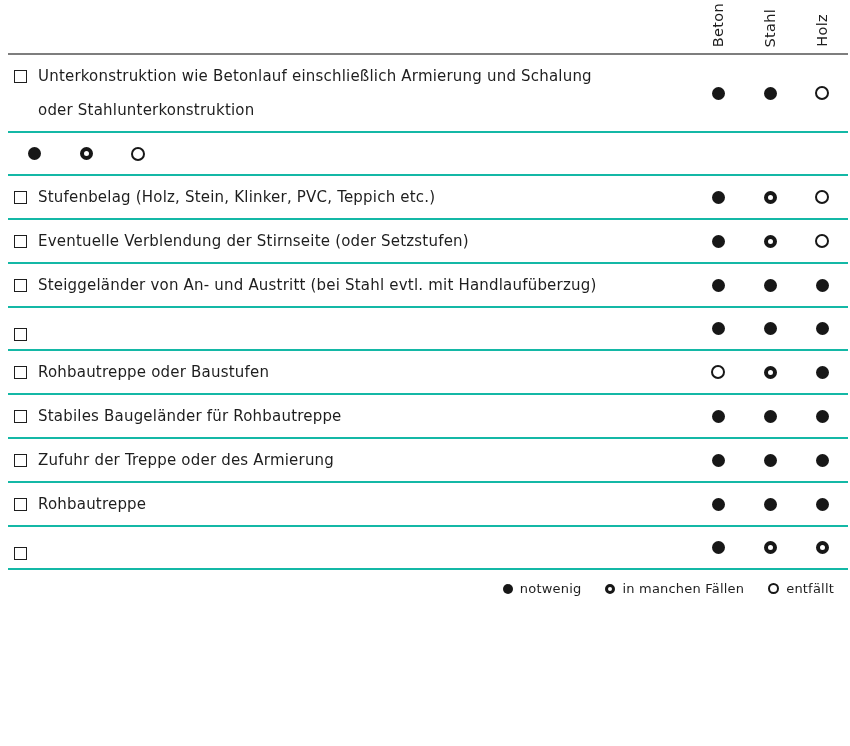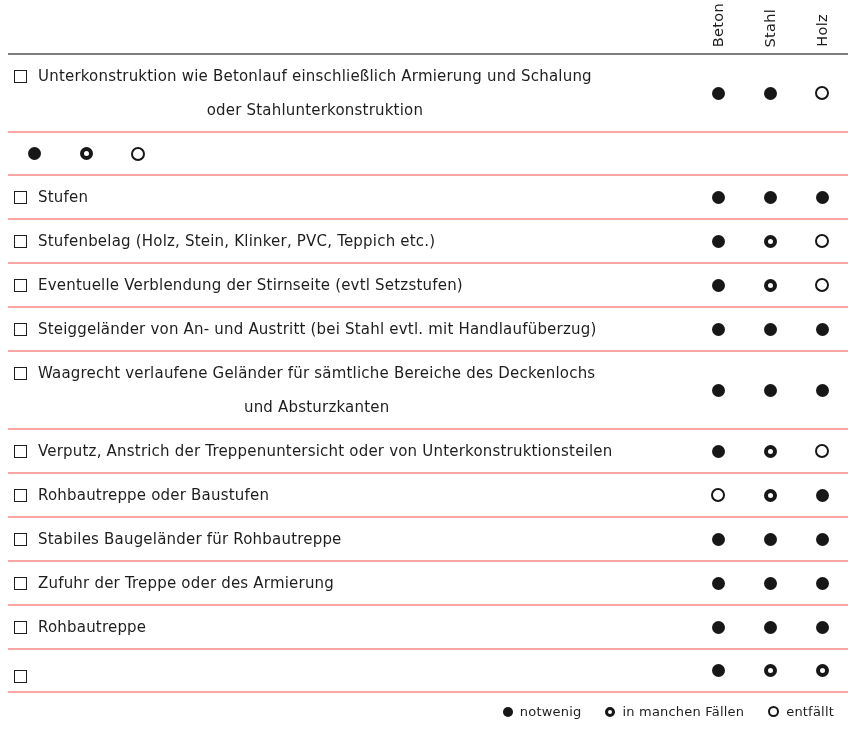--- a/index.html
+++ b/index.html
@@ -40,22 +40,21 @@
     color: #1e1e1e;
     white-space: nowrap;
   }
 
   
   .row {
     display: flex;
     align-items: center;
     min-height: 43px;
     padding: 4px 0;
-    border-bottom: 2px solid #fca5a5;
-    text-align: center;
+    border-bottom: 2px solid #14b8a6;
   }
   .label-cell {
     flex: 1;
     display: flex;
     align-items: flex-start;
     padding-left: 6px;
   }
   .checkbox {
     width: 13px;
     height: 13px;
@@ -139,56 +138,41 @@
           <span class="dot dot--filled"></span>
         </div>
       <div class="dot-cell">
           <span class="dot dot--sometimes"></span>
         </div>
       <div class="dot-cell">
           <span class="dot dot--empty"></span>
         </div>
     </div>
 
-    <div class="row">
-      <div class="label-cell">
-        <span class="checkbox"></span>
-        <span class="row-label">Stufen</span>
-      </div>
-      <div class="dot-cell">
-          <span class="dot dot--filled"></span>
-        </div>
-      <div class="dot-cell">
-          <span class="dot dot--filled"></span>
-        </div>
-      <div class="dot-cell">
-          <span class="dot dot--filled"></span>
-        </div>
-    </div>
 
     <div class="row">
       <div class="label-cell">
         <span class="checkbox"></span>
         <span class="row-label">Stufenbelag (Holz, Stein, Klinker, PVC, Teppich etc.)</span>
       </div>
       <div class="dot-cell">
           <span class="dot dot--filled"></span>
         </div>
       <div class="dot-cell">
           <span class="dot dot--sometimes"></span>
         </div>
       <div class="dot-cell">
           <span class="dot dot--empty"></span>
         </div>
     </div>
 
     <div class="row">
       <div class="label-cell">
         <span class="checkbox"></span>
-        <span class="row-label">Eventuelle Verblendung der Stirnseite (evtl Setzstufen)</span>
+        <span class="row-label">Eventuelle Verblendung der Stirnseite (oder Setzstufen)</span>
       </div>
       <div class="dot-cell">
           <span class="dot dot--filled"></span>
         </div>
       <div class="dot-cell">
           <span class="dot dot--sometimes"></span>
         </div>
       <div class="dot-cell">
           <span class="dot dot--empty"></span>
         </div>
@@ -206,49 +190,32 @@
           <span class="dot dot--filled"></span>
         </div>
       <div class="dot-cell">
           <span class="dot dot--filled"></span>
         </div>
     </div>
 
     <div class="row">
       <div class="label-cell">
         <span class="checkbox"></span>
-        <span class="row-label">Waagrecht verlaufene Geländer für sämtliche Bereiche des Deckenlochs
-und Absturzkanten</span>
-      </div>
-      <div class="dot-cell">
-          <span class="dot dot--filled"></span>
-        </div>
-      <div class="dot-cell">
-          <span class="dot dot--filled"></span>
-        </div>
-      <div class="dot-cell">
-          <span class="dot dot--filled"></span>
-        </div>
-    </div>
-
-    <div class="row">
-      <div class="label-cell">
-        <span class="checkbox"></span>
-        <span class="row-label">Verputz, Anstrich der Treppenuntersicht oder von Unterkonstruktionsteilen</span>
-      </div>
-      <div class="dot-cell">
-          <span class="dot dot--filled"></span>
-        </div>
-      <div class="dot-cell">
-          <span class="dot dot--sometimes"></span>
-        </div>
-      <div class="dot-cell">
-          <span class="dot dot--empty"></span>
-        </div>
-    </div>
+      </div>
+      <div class="dot-cell">
+          <span class="dot dot--filled"></span>
+        </div>
+      <div class="dot-cell">
+          <span class="dot dot--filled"></span>
+        </div>
+      <div class="dot-cell">
+          <span class="dot dot--filled"></span>
+        </div>
+    </div>
+
 
     <div class="row">
       <div class="label-cell">
         <span class="checkbox"></span>
         <span class="row-label">Rohbautreppe oder Baustufen</span>
       </div>
       <div class="dot-cell">
           <span class="dot dot--empty"></span>
         </div>
       <div class="dot-cell">

